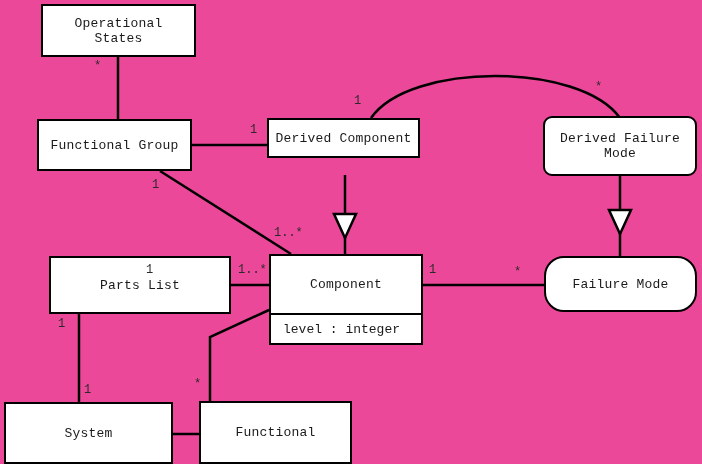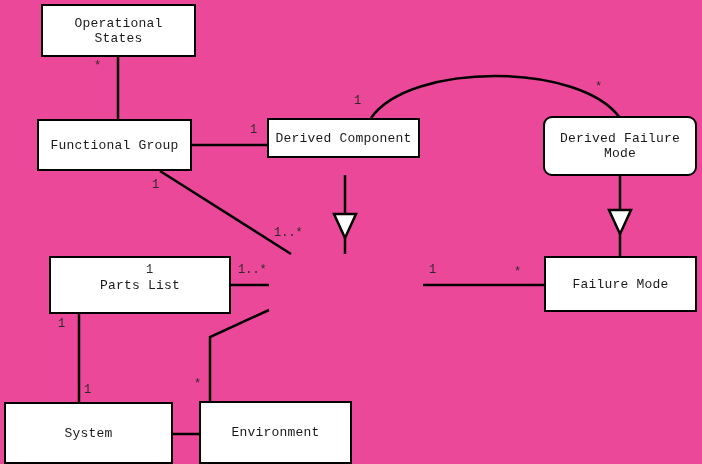--- a/index.html
+++ b/index.html
@@ -99,31 +99,35 @@
   </div>
 
   <div class="uml-class" style="left:543px; top:116px; width:154px; height:60px;border-radius:9px;">
     <div class="uml-name">Derived Failure Mode</div>
   </div>
 
   <div class="uml-class" style="left:2px; top:256px; width:182px; height:58px;margin-left:47px;">
     <div class="uml-name">Parts List</div>
   </div>
 
+  <div class="uml-class" style="left:269px; top:254px; width:154px; height:91px;">
+    <div class="uml-name">Component</div>
+    <div class="uml-attrs">level : integer</div>
+  </div>
 
-  <div class="uml-class" style="left:544px; top:256px; width:153px; height:56px;">
+  <div class="uml-class" style="left:544px; top:256px; width:153px; height:56px;border-radius:20px;">
     <div class="uml-name">Failure Mode</div>
   </div>
 
   <div class="uml-class" style="left:4px; top:402px; width:169px; height:62px;">
     <div class="uml-name">System</div>
   </div>
 
   <div class="uml-class" style="left:199px; top:401px; width:153px; height:63px;">
-    <div class="uml-name">Environment</div>
+    <div class="uml-name">Functional</div>
   </div>
 
   <div class="mult" style="left:94px; top:60px;">*</div>
 
   <div class="mult" style="left:250px; top:124px;">1</div>
 
   <div class="mult" style="left:354px; top:95px;">1</div>
 
   <div class="mult" style="left:595px; top:81px;">*</div>
 

